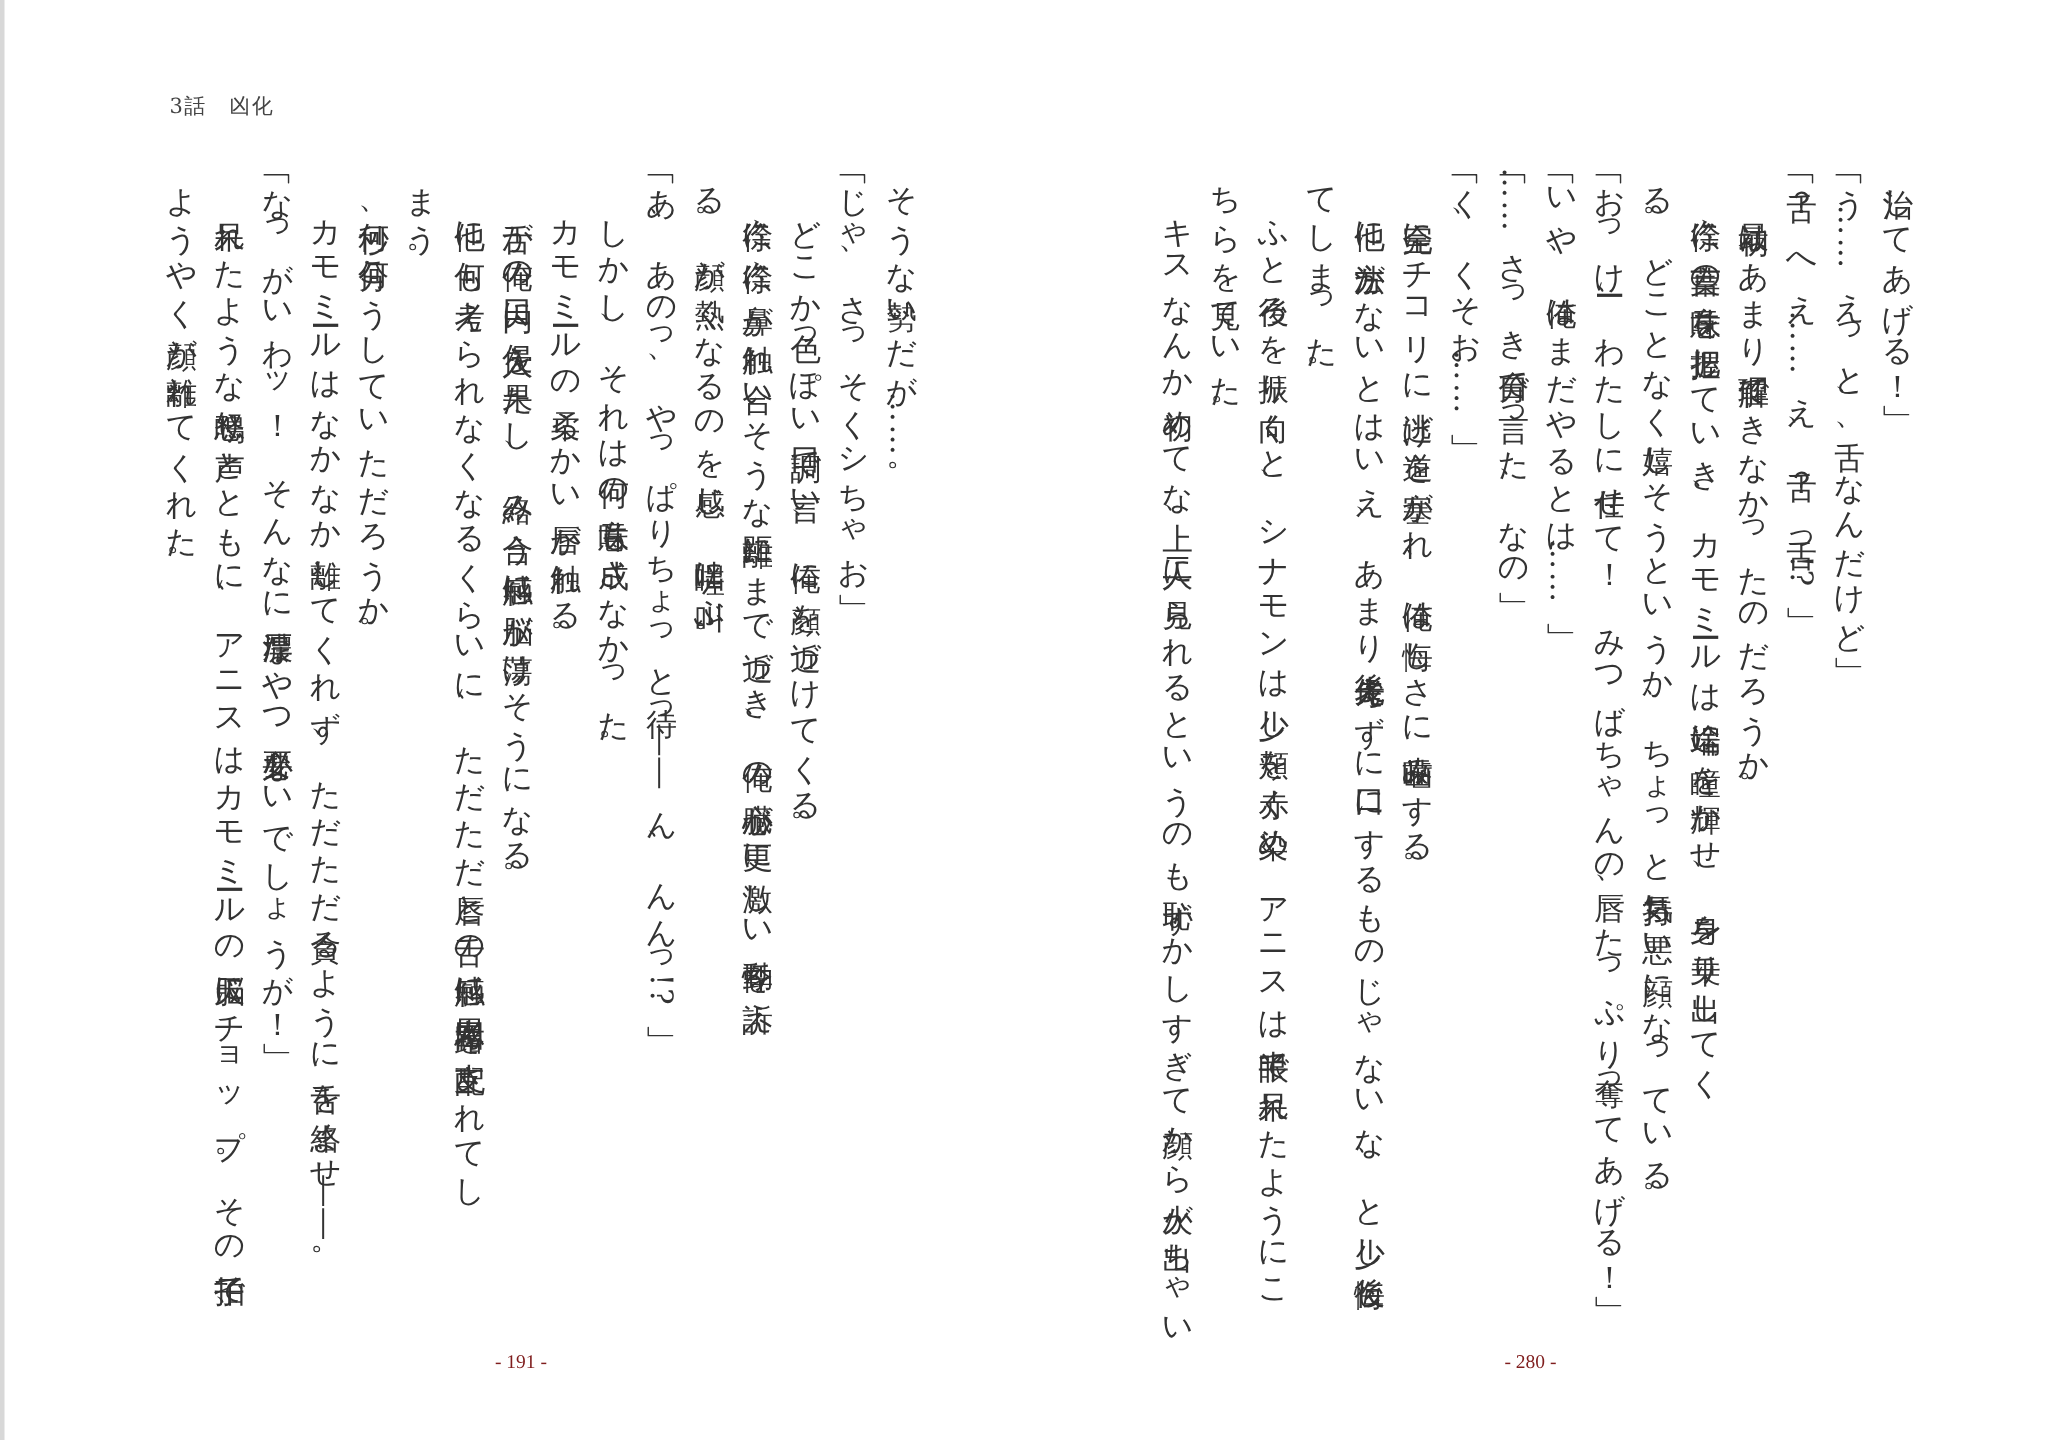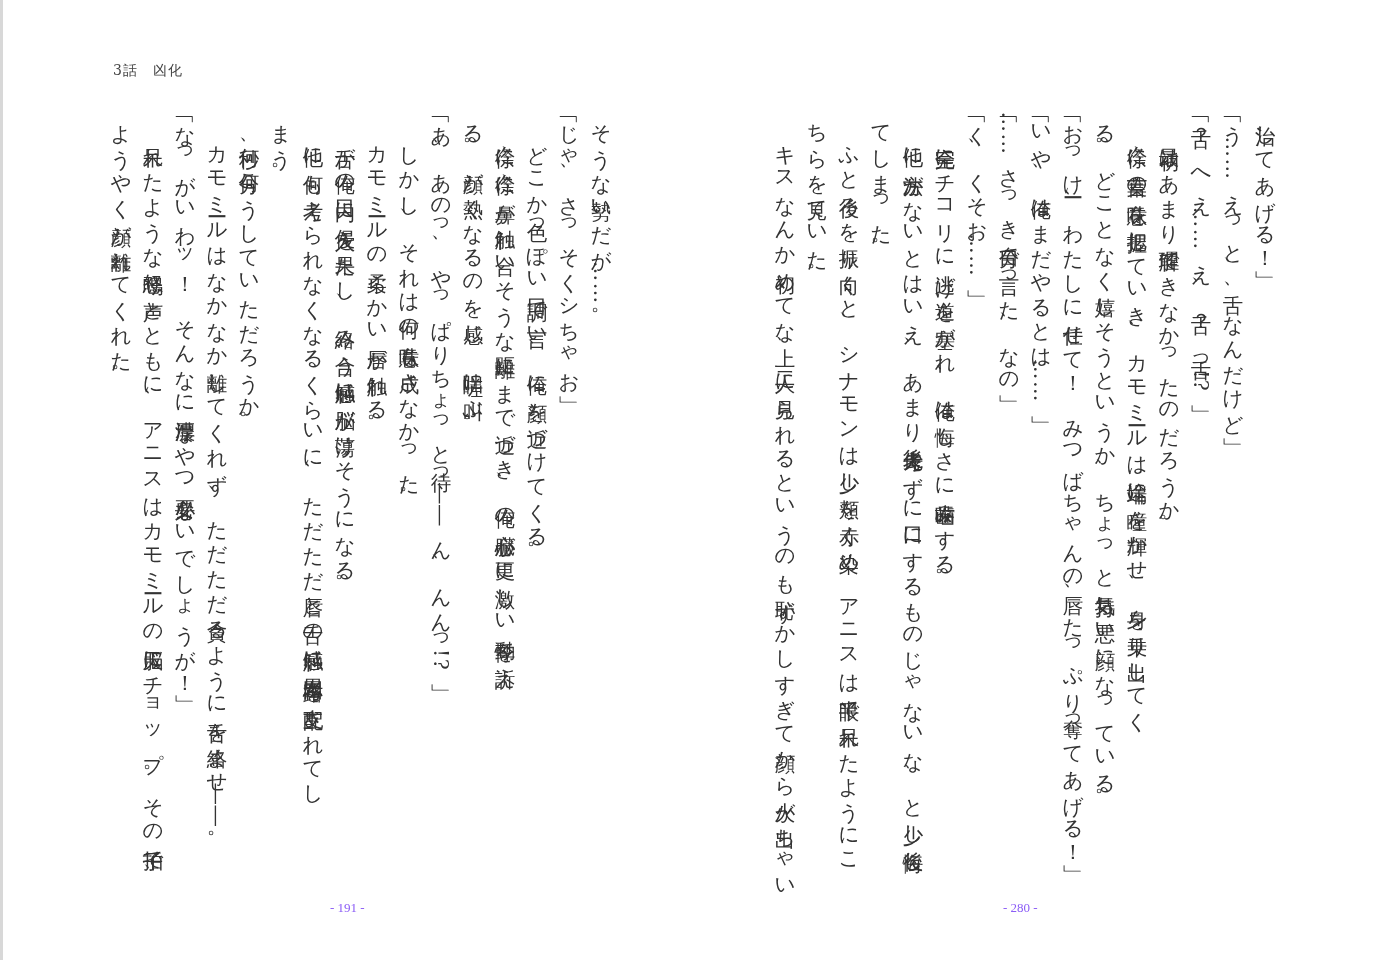--- a/index.html
+++ b/index.html
@@ -24,21 +24,21 @@
   .column {
     position:absolute; top:110px;
     writing-mode: vertical-rl;
     font-size:20.5px; line-height:30px;
     letter-spacing:1.5px;
     white-space:nowrap;
     color:#333;
   }
   .folio {
     position:absolute; top:900px;
-    font-size:13px; color:#8b5cf6; white-space:pre;
+    font-size:13px; color:#7f1d1d; white-space:pre;
     font-family:"Liberation Serif", serif;
   }
 </style>
 </head>
 <body>
 
 <div class="edge-left"></div>
 
 <div class="page page-left">
   <div class="running-head">3話　凶化</div>

